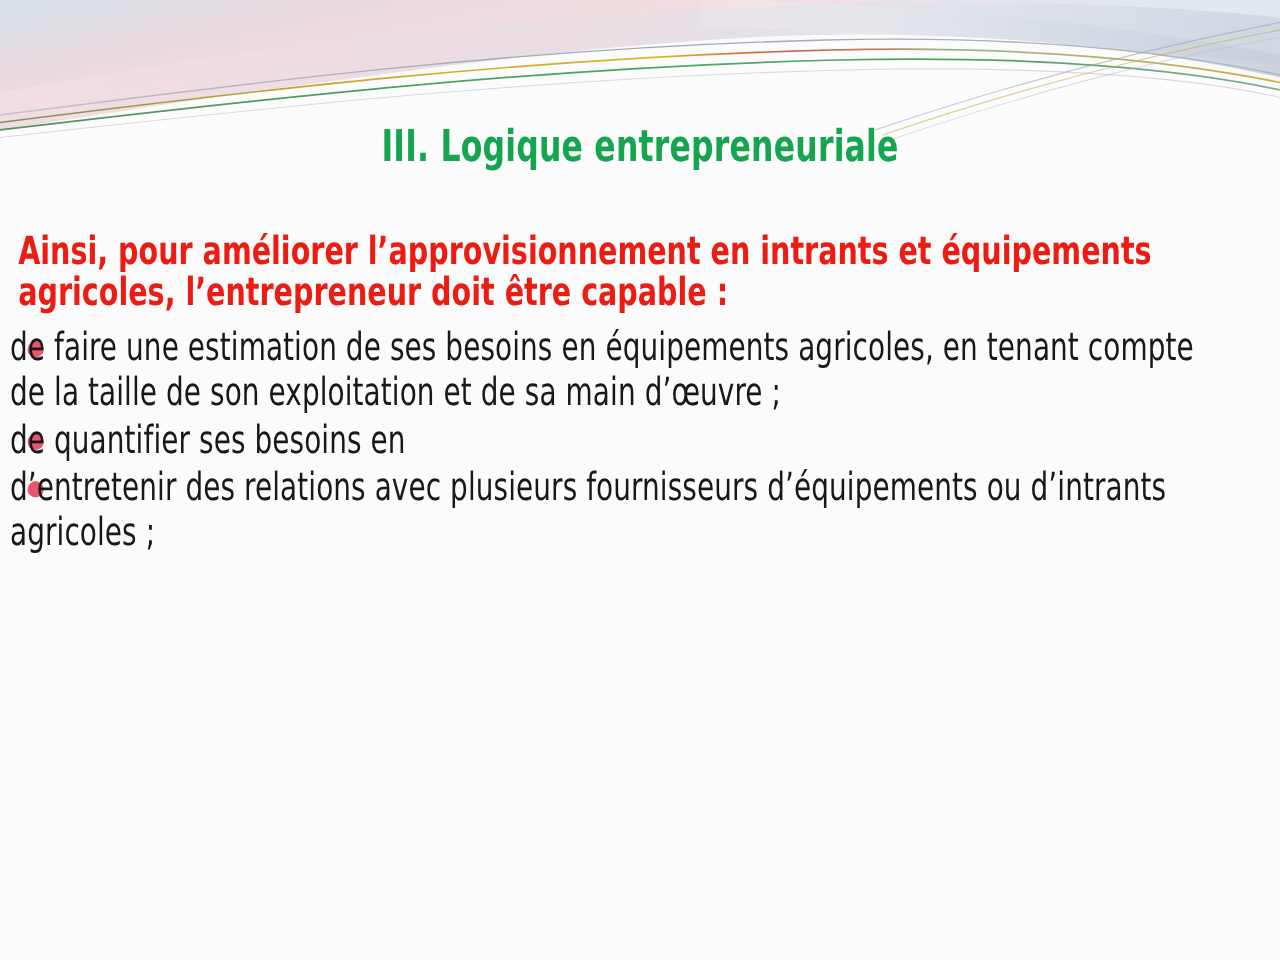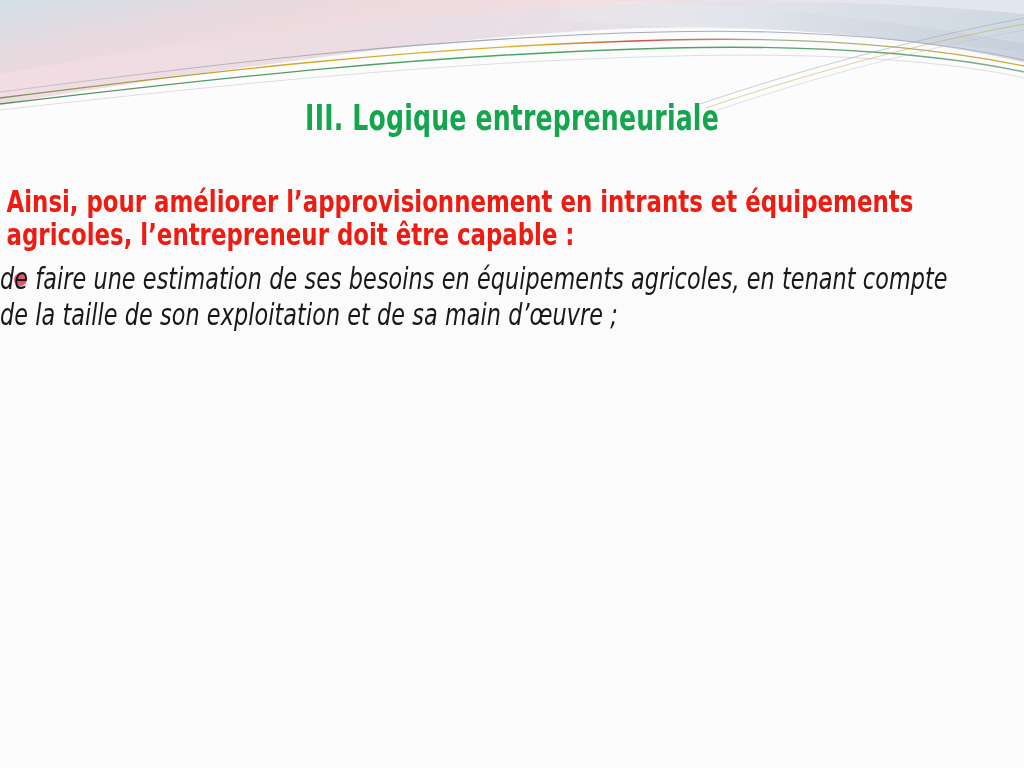--- a/index.html
+++ b/index.html
@@ -50,21 +50,21 @@
     color: #14a54e;
     transform: scaleX(0.80);
     transform-origin: center top;
     white-space: nowrap;
   }
 
   
   #content {
     position: absolute;
     top: 185px;
-    left: 0;
+    left: 8px;
     width: 913px;
   }
 
   #lead-in {
     font-family: "DejaVu Sans Condensed", "Liberation Sans Narrow", "Liberation Sans", sans-serif;
     font-weight: bold;
     font-size: 31px;
     line-height: 33px;
     color: #ed1c13;
     padding: 0 22px 0 8px;
@@ -77,21 +77,20 @@
   #bullet-list {
     list-style: none;
     margin: 9px 0 0 0;
     padding: 0;
   }
 
   .bullet-item {
     position: relative;
     margin-bottom: 2px;
     color: #181818;
-    font-style: italic;
   }
 
   .bullet-dot {
     position: absolute;
     left: 14px;
     top: 13px;
     width: 13px;
     height: 13px;
     border-radius: 50%;
     background: #e8566c;
@@ -188,21 +187,29 @@
 
     <div id="lead-in">Ainsi, pour améliorer l’approvisionnement en intrants et équipements agricoles, l’entrepreneur doit être capable :</div>
 
     <ul id="bullet-list">
 
       <li class="bullet-item">
         <span class="bullet-dot"></span>
         <span class="bullet-text">de faire une estimation de ses besoins en équipements agricoles, en tenant compte de la taille de son exploitation et de sa main d’œuvre ;</span>
       </li>
 
-
-
-
+      <li class="bullet-item">
+        <span class="bullet-dot"></span>
+        <span class="bullet-text">de quantifier ses besoins en</span>
+      </li>
+
+
+
+      <li class="bullet-item">
+        <span class="bullet-dot"></span>
+        <span class="bullet-text">d’entretenir des relations avec plusieurs fournisseurs d’équipements ou d’intrants agricoles ;</span>
+      </li>
 
 
     </ul>
   </div>
 
 </div>
 
 </body></html>

